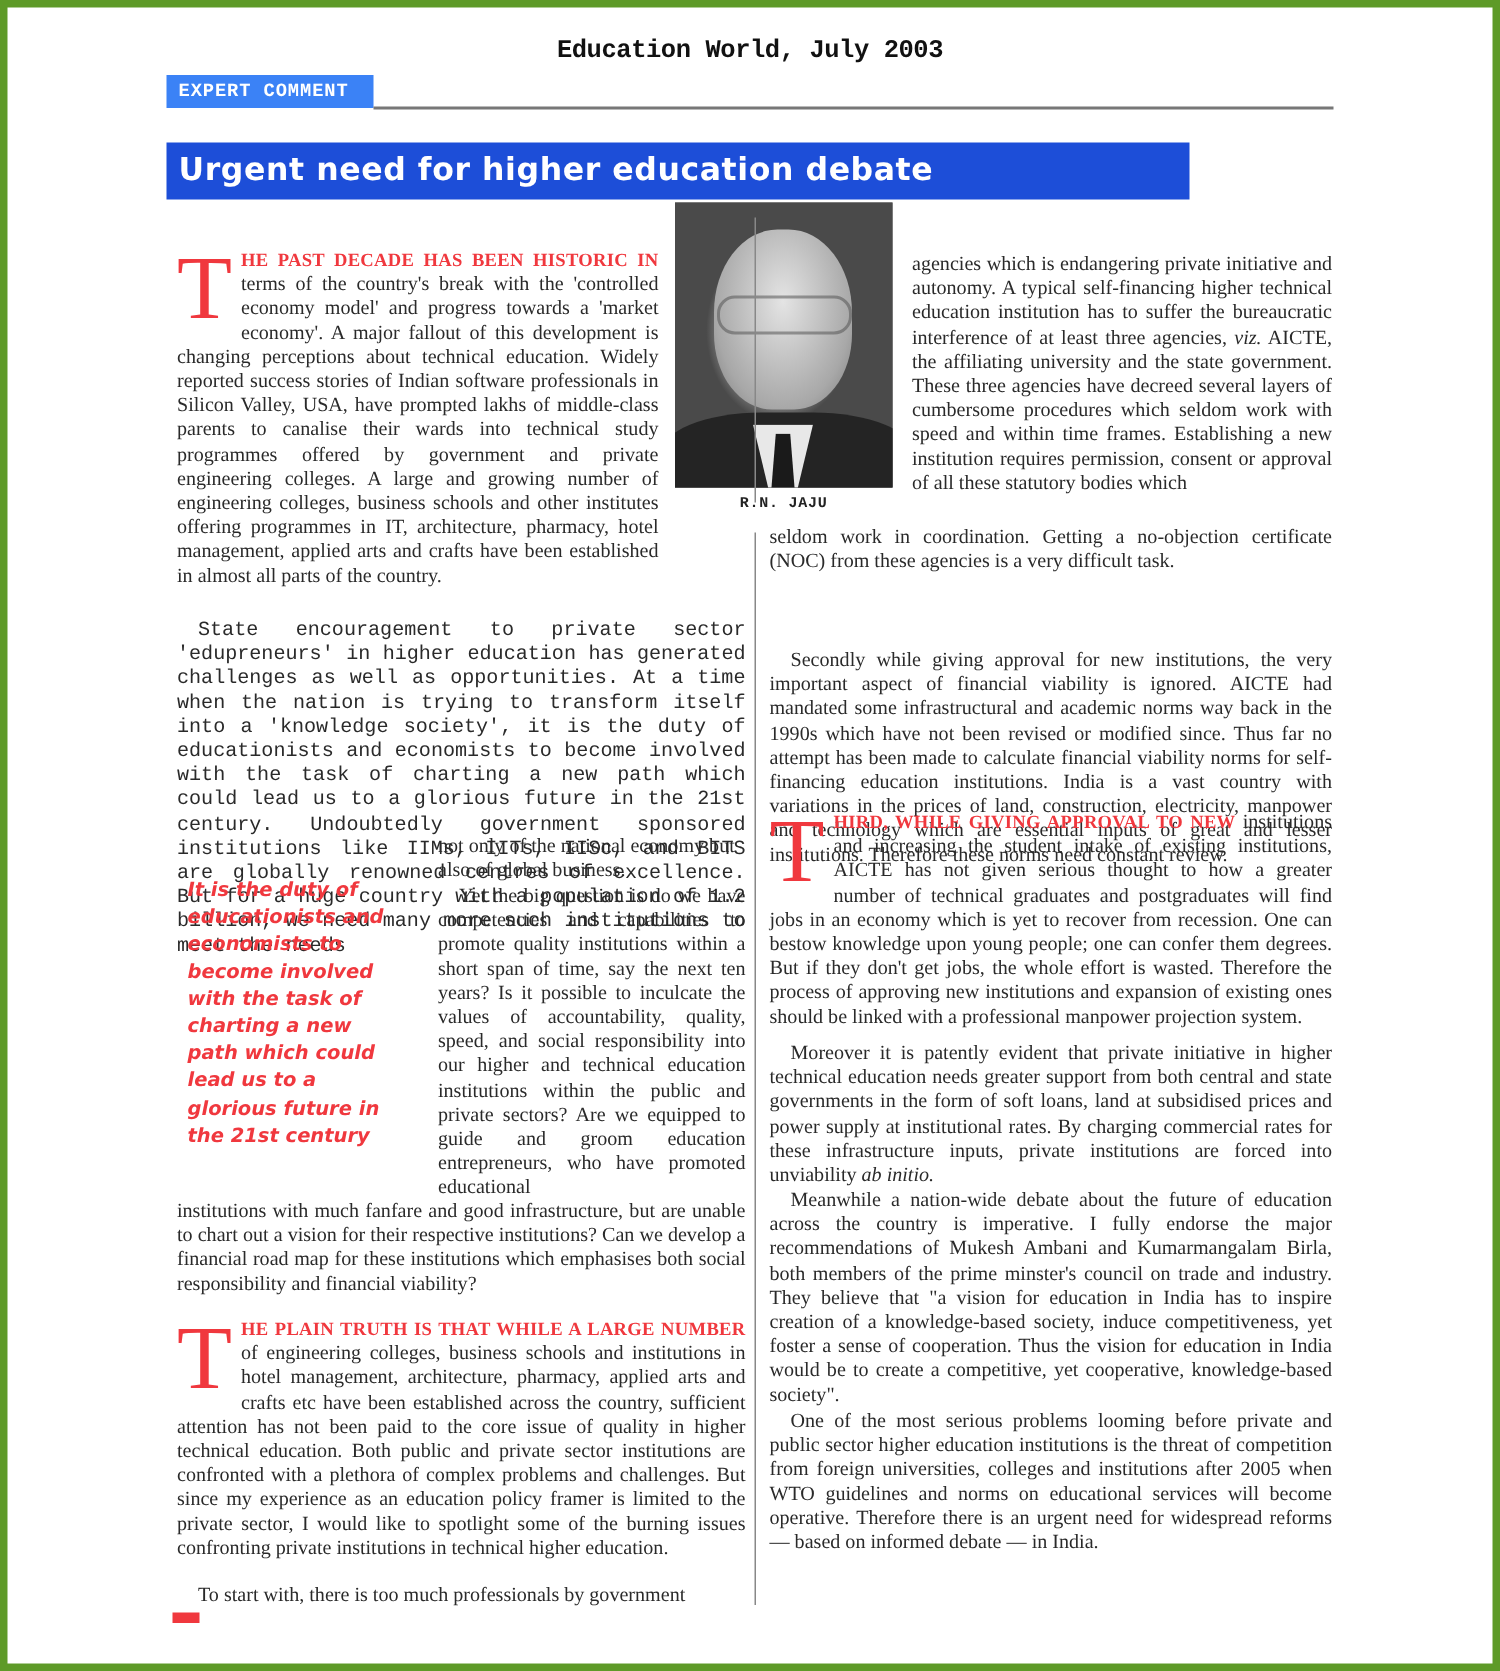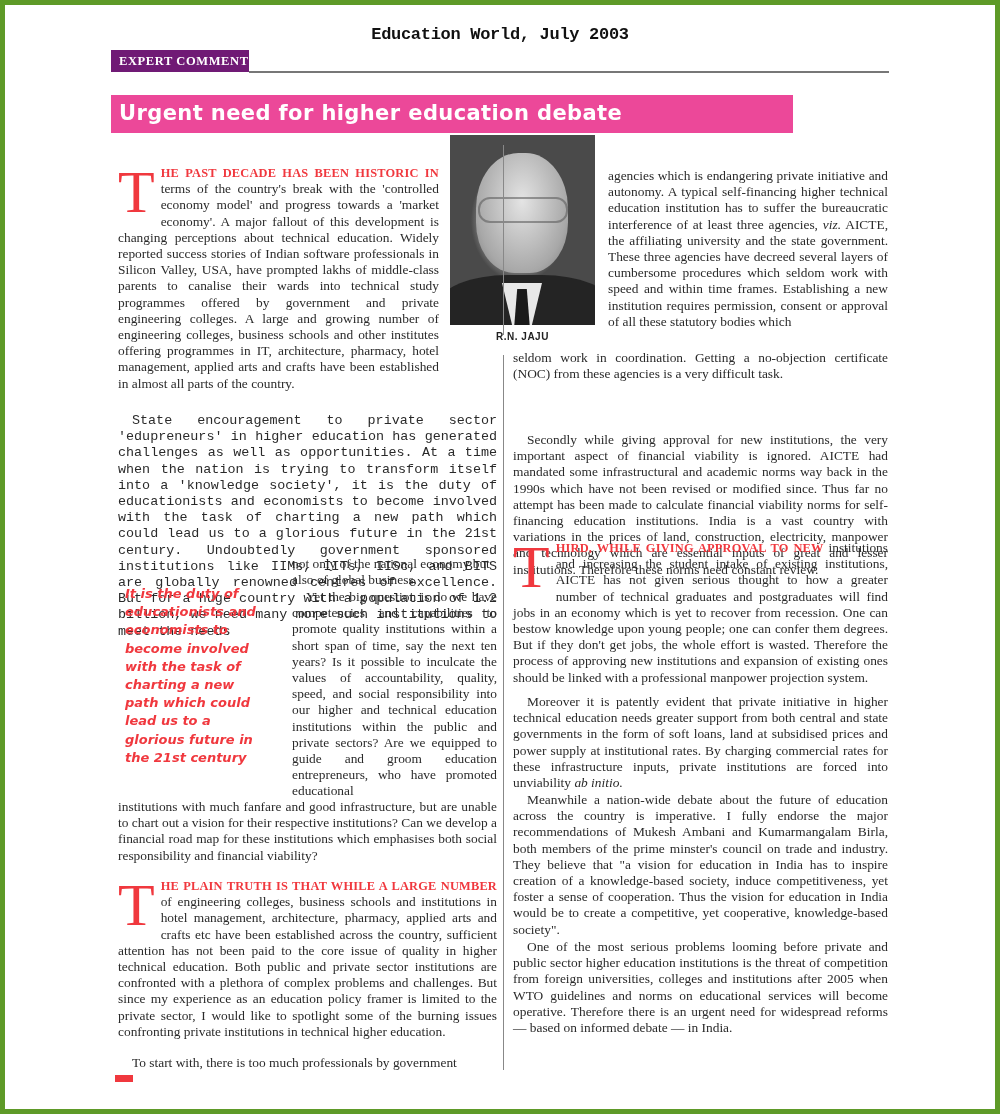--- a/index.html
+++ b/index.html
@@ -8,29 +8,29 @@
     position: absolute; left: 5px; top: 5px; width: 990px; height: 1104px;
     background: #ffffff; overflow: hidden;
   }
   .masthead {
     position: absolute; left: 0; top: 20px; width: 990px; text-align: center;
     font-family: Liberation Mono, monospace; font-weight: bold; font-size: 17px;
     color: #111; letter-spacing: -0.3px;
   }
   .section-tag {
     position: absolute; left: 106px; top: 45px; width: 138px; height: 22px;
-    background: #701a75; color: #fff;
-    font-family: Liberation Serif, serif; font-weight: bold; font-size: 12.5px;
+    background: #3b82f6; color: #fff;
+    font-family: Liberation Mono, monospace; font-weight: bold; font-size: 12.5px;
     letter-spacing: 0.6px; padding: 4px 0 0 8px;
   }
   .section-rule {
     position: absolute; left: 244px; top: 66px; width: 640px; height: 2px; background: #777;
   }
   .headline-bar {
-    position: absolute; left: 106px; top: 90px; width: 682px; height: 38px; background: #ec4899;
+    position: absolute; left: 106px; top: 90px; width: 682px; height: 38px; background: #1d4ed8;
   }
   .headline {
     position: absolute; left: 8px; top: 6px; color: #fff;
     font-family: "DejaVu Sans", sans-serif; font-weight: bold; font-size: 21px; letter-spacing: 0.4px;
   }
   .photo {
     position: absolute; left: 445px; top: 130px; width: 145px; height: 190px;
     background: radial-gradient(ellipse 42% 40% at 48% 45%, #c8c8c8 0%, #9a9a9a 55%, #4a4a4a 80%),
                 linear-gradient(#5a5a5a, #2e2e2e);
     overflow: hidden;
@@ -50,21 +50,21 @@
   .photo .collar {
     position: absolute; left: 52px; top: 148px; width: 40px; height: 50px; background: #e8e8e8;
     clip-path: polygon(0 0, 100% 0, 70% 100%, 30% 100%);
   }
   .photo .tie {
     position: absolute; left: 64px; top: 154px; width: 16px; height: 40px; background: #1a1a1a;
     clip-path: polygon(20% 0, 80% 0, 100% 100%, 0 100%);
   }
   .caption {
     position: absolute; left: 445px; top: 326px; width: 145px; text-align: center;
-    font-family: Liberation Sans, sans-serif; font-weight: bold; font-size: 10px; letter-spacing: 0.5px; color: #222;
+    font-family: Liberation Mono, monospace; font-weight: bold; font-size: 10px; letter-spacing: 0.5px; color: #222;
   }
   .col-divider { position: absolute; left: 498px; width: 1px; background: #888; }
 
   .text {
     font-family: "Liberation Serif", serif; font-size: 13.4px; line-height: 16.2px; color: #2a2a2a;
     text-align: justify;
   }
   .block { position: absolute; }
   .indent { text-indent: 14px; }
   .dropcap {

